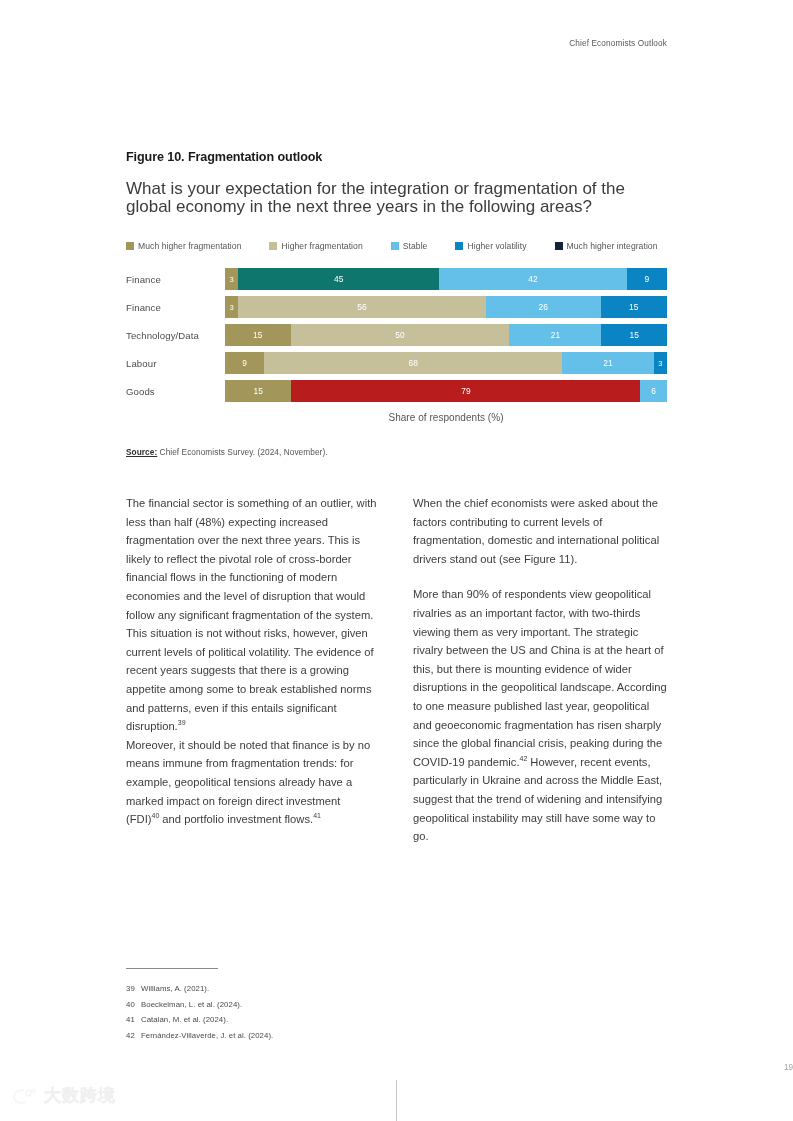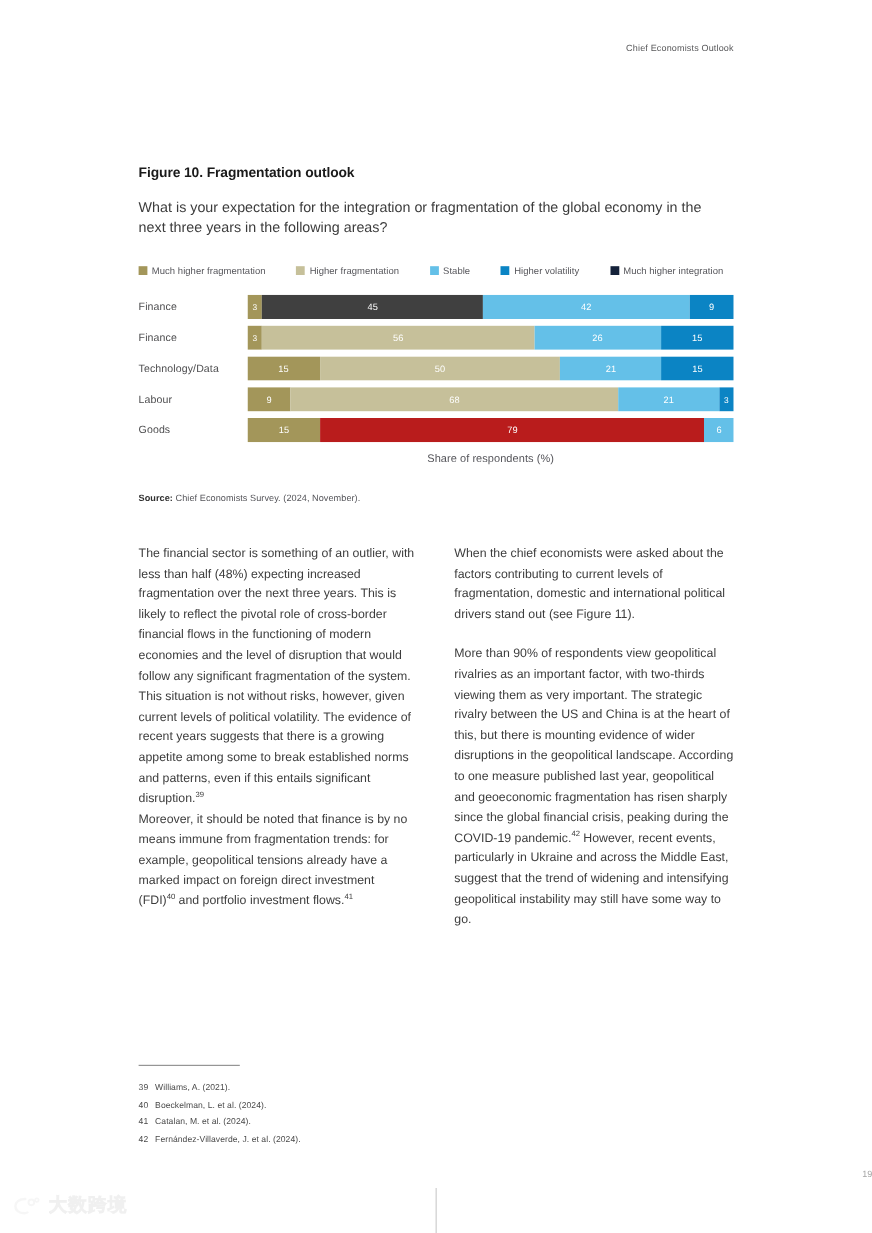--- a/index.html
+++ b/index.html
@@ -31,21 +31,21 @@
   .figure-block { position: absolute; left: 126px; top: 150px; width: 541px; }
 
   .figure-title {
     font-size: 12.6px;
     font-weight: bold;
     color: #1a1a1a;
     letter-spacing: -0.1px;
     margin: 0 0 16px 0;
   }
   .figure-question {
-    font-size: 13px;
+    font-size: 17px;
     line-height: 17.5px;
     color: #3c3c3c;
     margin: 0 0 26px 0;
     max-width: 520px;
   }
 
   
   .legend {
     display: flex;
     align-items: center;
@@ -113,21 +113,21 @@
     color: #55555a;
     letter-spacing: 0.05px;
   }
 
   .source-line {
     margin-top: 24px;
     font-size: 8.3px;
     color: #55555a;
     letter-spacing: 0.05px;
   }
-  .source-line b { color: #2f2f2f; }
+  .source-line b { color: #2f2f2f; text-decoration: underline; }
 
   
   .body-columns {
     position: absolute;
     left: 126px;
     top: 494px;
     width: 541px;
     display: flex;
     gap: 33px;
   }
@@ -243,21 +243,21 @@
       <span class="legend-swatch" style="background:#14223a"></span>
       <span class="legend-label">Much higher integration</span>
     </div>
   </div>
 
   <div class="chart" id="chart">
       <div class="chart-row">
         <div class="chart-cat">Finance</div>
         <div class="chart-bar">
           <div class="seg tiny" style="background: rgb(163, 150, 90); flex: 0 0 3.0303%; justify-content: center;">3</div>
-          <div class="seg" style="background: #404040; flex: 0 0 45.4545%;">45</div>
+          <div class="seg" style="background: #0f766e; flex: 0 0 45.4545%;">45</div>
           <div class="seg" style="background: rgb(100, 192, 232); flex: 0 0 42.4242%;">42</div>
           <div class="seg" style="background: rgb(11, 132, 196); flex: 0 0 9.09091%;">9</div>
         </div>
       </div>
       <div class="chart-row">
         <div class="chart-cat">Finance</div>
         <div class="chart-bar">
           <div class="seg tiny" style="background: rgb(163, 150, 90); flex: 0 0 3%; justify-content: center;">3</div>
           <div class="seg" style="background: rgb(198, 192, 154); flex: 0 0 56%;">56</div>
           <div class="seg" style="background: rgb(100, 192, 232); flex: 0 0 26%;">26</div>

